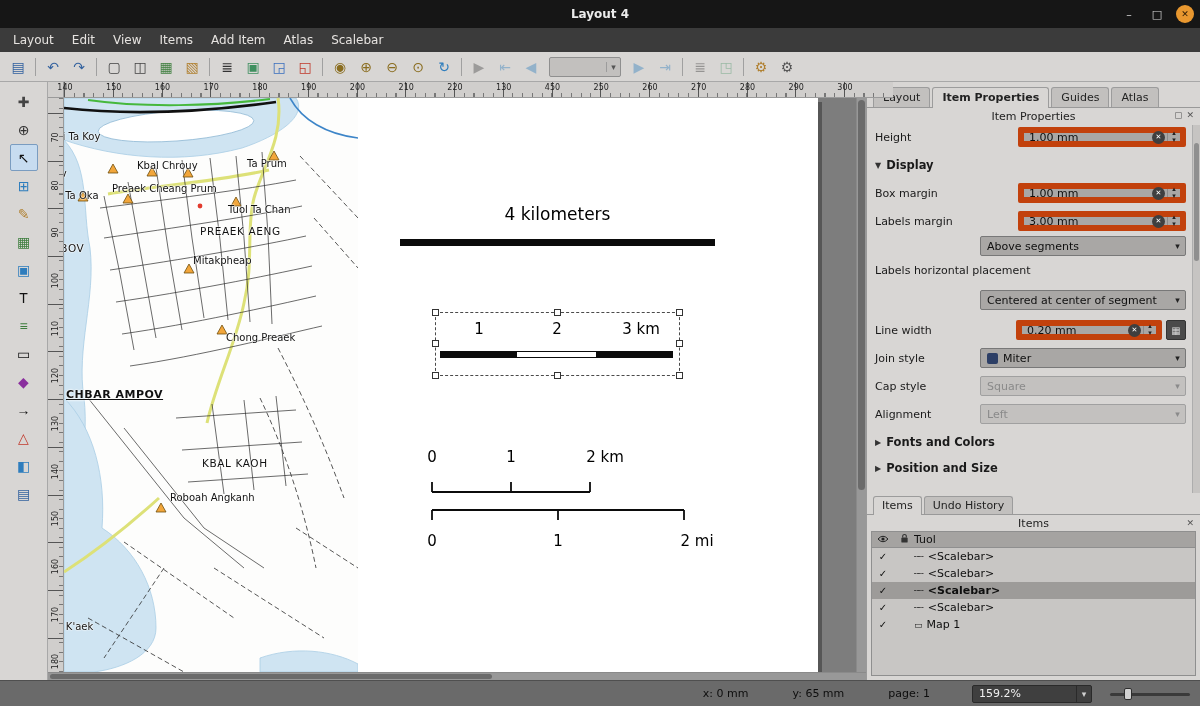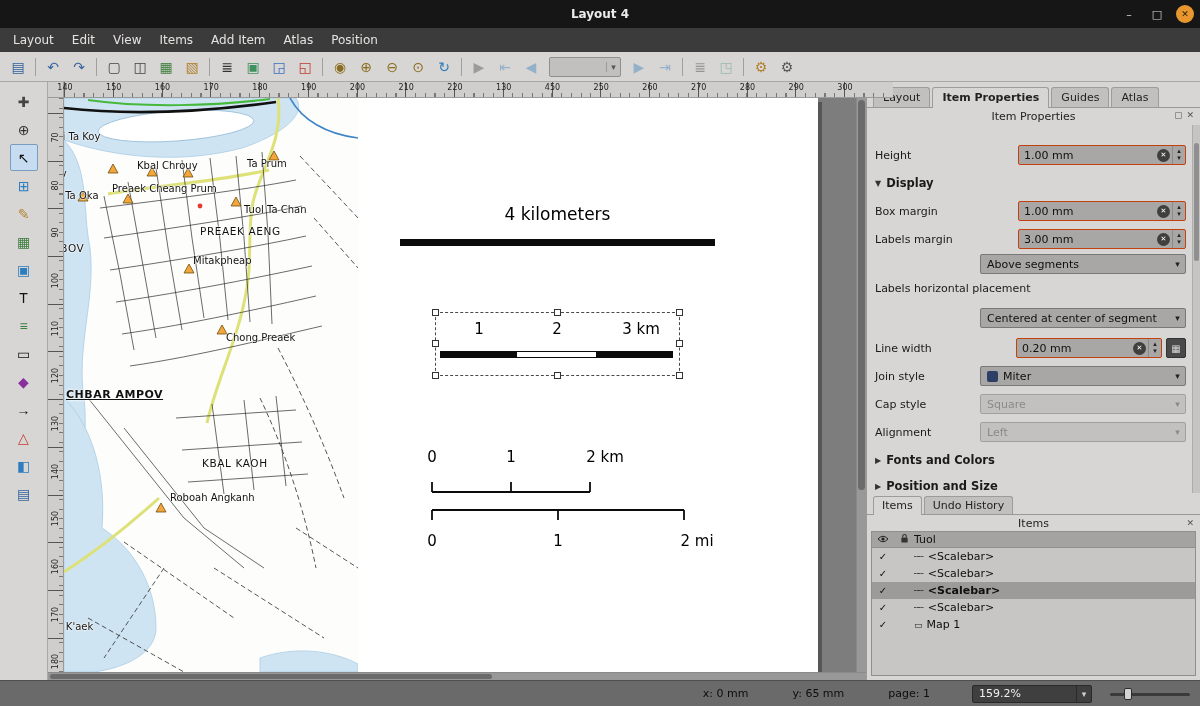--- a/index.html
+++ b/index.html
@@ -102,21 +102,21 @@
   .rp-scroll { height:368px; overflow:hidden; position:relative; padding:0 14px 0 8px; flex:none; }
   .rp-sbar { position:absolute; right:0; top:0; bottom:0; width:8px; background:#c6c4c2; border-left:1px solid #adadad; }
   .rp-sbar .thumb { position:absolute; left:1px; right:1px; top:18px; height:118px; background:#8f8f8f; border-radius:3px; }
 
   .prop-row { display:flex; align-items:center; justify-content:space-between; height:20px; }
   .prop-lbl { font-size:11px; color:#1a1a1a; white-space:nowrap; }
   .prop-lbl.block { display:block; height:14px; margin-top:8px; }
   .group-hdr { display:flex; align-items:center; gap:5px; height:16px; font-size:11.5px; font-weight:bold; color:#1a1a1a; }
   .group-hdr .tri { font-size:8px; color:#333; }
 
-  .spin { width:168px; height:20px; background:#a9a7a5; border:1px solid #c2410c; border-radius:2px; display:flex; align-items:center; }
+  .spin { width:168px; height:20px; background:#a9a7a5; border:6px solid #c2410c; border-radius:2px; display:flex; align-items:center; }
   .spin.narrow { width:146px; }
   .spin-val { flex:1; font-size:11px; color:#0f0f0f; padding-left:5px; white-space:nowrap; overflow:hidden; }
   .clear-badge { width:13px; height:13px; border-radius:50%; background:#3f3f3f; color:#fff; font-size:7px; line-height:13px; text-align:center; margin-right:2px; flex:none; }
   .spin-arrows { width:13px; height:100%; border-left:1px solid #8b8b8b; display:flex; flex-direction:column; align-items:center; justify-content:center; flex:none; }
   .spin-arrows i { font-style:normal; font-size:7px; line-height:7px; color:#222; }
 
   .combo { width:206px; height:20px; background:#a9a7a5; border:1px solid #787878; border-radius:2px; display:flex; align-items:center; margin-left:auto; }
   .combo-val { flex:1; font-size:11px; color:#0f0f0f; padding-left:6px; white-space:nowrap; overflow:hidden; display:flex; align-items:center; gap:5px; }
   .combo-arrow { width:15px; text-align:center; font-size:9px; color:#222; flex:none; }
   .combo.disabled { background:#c3c1bf; border-color:#a0a0a0; }
@@ -169,21 +169,21 @@
   </div>
 
   <div class="menubar">
 
   <span class="menu-item">Layout</span>
       <span class="menu-item">Edit</span>
       <span class="menu-item">View</span>
       <span class="menu-item">Items</span>
       <span class="menu-item">Add Item</span>
       <span class="menu-item">Atlas</span>
-      <span class="menu-item">Position</span>
+      <span class="menu-item">Scalebar</span>
     </div>
 
   <div class="toolbar">
     <div class="tb-group">
 
     <button class="tb-btn" style="color: rgb(47, 95, 158);">
           <span class="tb-glyph">▤</span>
         </button>
         <button class="tb-btn sep">
           <span class="tb-glyph"></span>
@@ -480,21 +480,21 @@
                 <circle cx="136" cy="108" r="2.4" fill="#e23b2e"></circle>
               </svg>
               <div class="map-labels">
 
               <span class="map-lbl" style="left: -14px; top: 33px;">dei Ta Koy</span>
                   <span class="map-lbl" style="left: 73px; top: 62px;">Kbal Chrouy</span>
                   <span class="map-lbl" style="left: 183px; top: 60px;">Ta Prum</span>
                   <span class="map-lbl" style="left: -22px; top: 70px;">Sbov</span>
                   <span class="map-lbl" style="left: 48px; top: 85px;">Preaek Cheang Prum</span>
                   <span class="map-lbl" style="left: -20px; top: 92px;">vay Ta Oka</span>
-                  <span class="map-lbl" style="left: 180px; top: 106px;">Tuol Ta Chan</span>
+                  <span class="map-lbl" style="left: 164px; top: 106px;">Tuol Ta Chan</span>
                   <span class="map-lbl caps" style="left: 136px; top: 127px;">PREAEK AENG</span>
                   <span class="map-lbl caps" style="left: -11px; top: 144px;">SBOV</span>
                   <span class="map-lbl" style="left: 129px; top: 157px;">Mitakpheap</span>
                   <span class="map-lbl" style="left: 162px; top: 234px;">Chong Preaek</span>
                   <span class="map-lbl town" style="left: 2px; top: 290px;">CHBAR AMPOV</span>
                   <span class="map-lbl caps" style="left: 138px; top: 359px;">KBAL KAOH</span>
                   <span class="map-lbl" style="left: 106px; top: 394px;">Roboah Angkanh</span>
                   <span class="map-lbl" style="left: -14px; top: 523px;">uh K'aek</span>
                 </div>
             </div>
@@ -565,21 +565,21 @@
       </div>
       <div class="rp-title">
         <span>Item Properties</span>
         <span class="mini">
           <span>▢</span>
           <span>✕</span>
         </span>
       </div>
 
       <div class="rp-scroll">
-        <div class="prop-row" style="margin-top:20px">
+        <div class="prop-row" style="margin-top:2px">
           <span class="prop-lbl">Height</span>
           <div class="spin">
             <span class="spin-val">1.00 mm</span>
             <span class="clear-badge">✕</span>
             <span class="spin-arrows">
                 <i>▴</i>
                 <i>▾</i>
               </span>
           </div>
         </div>

